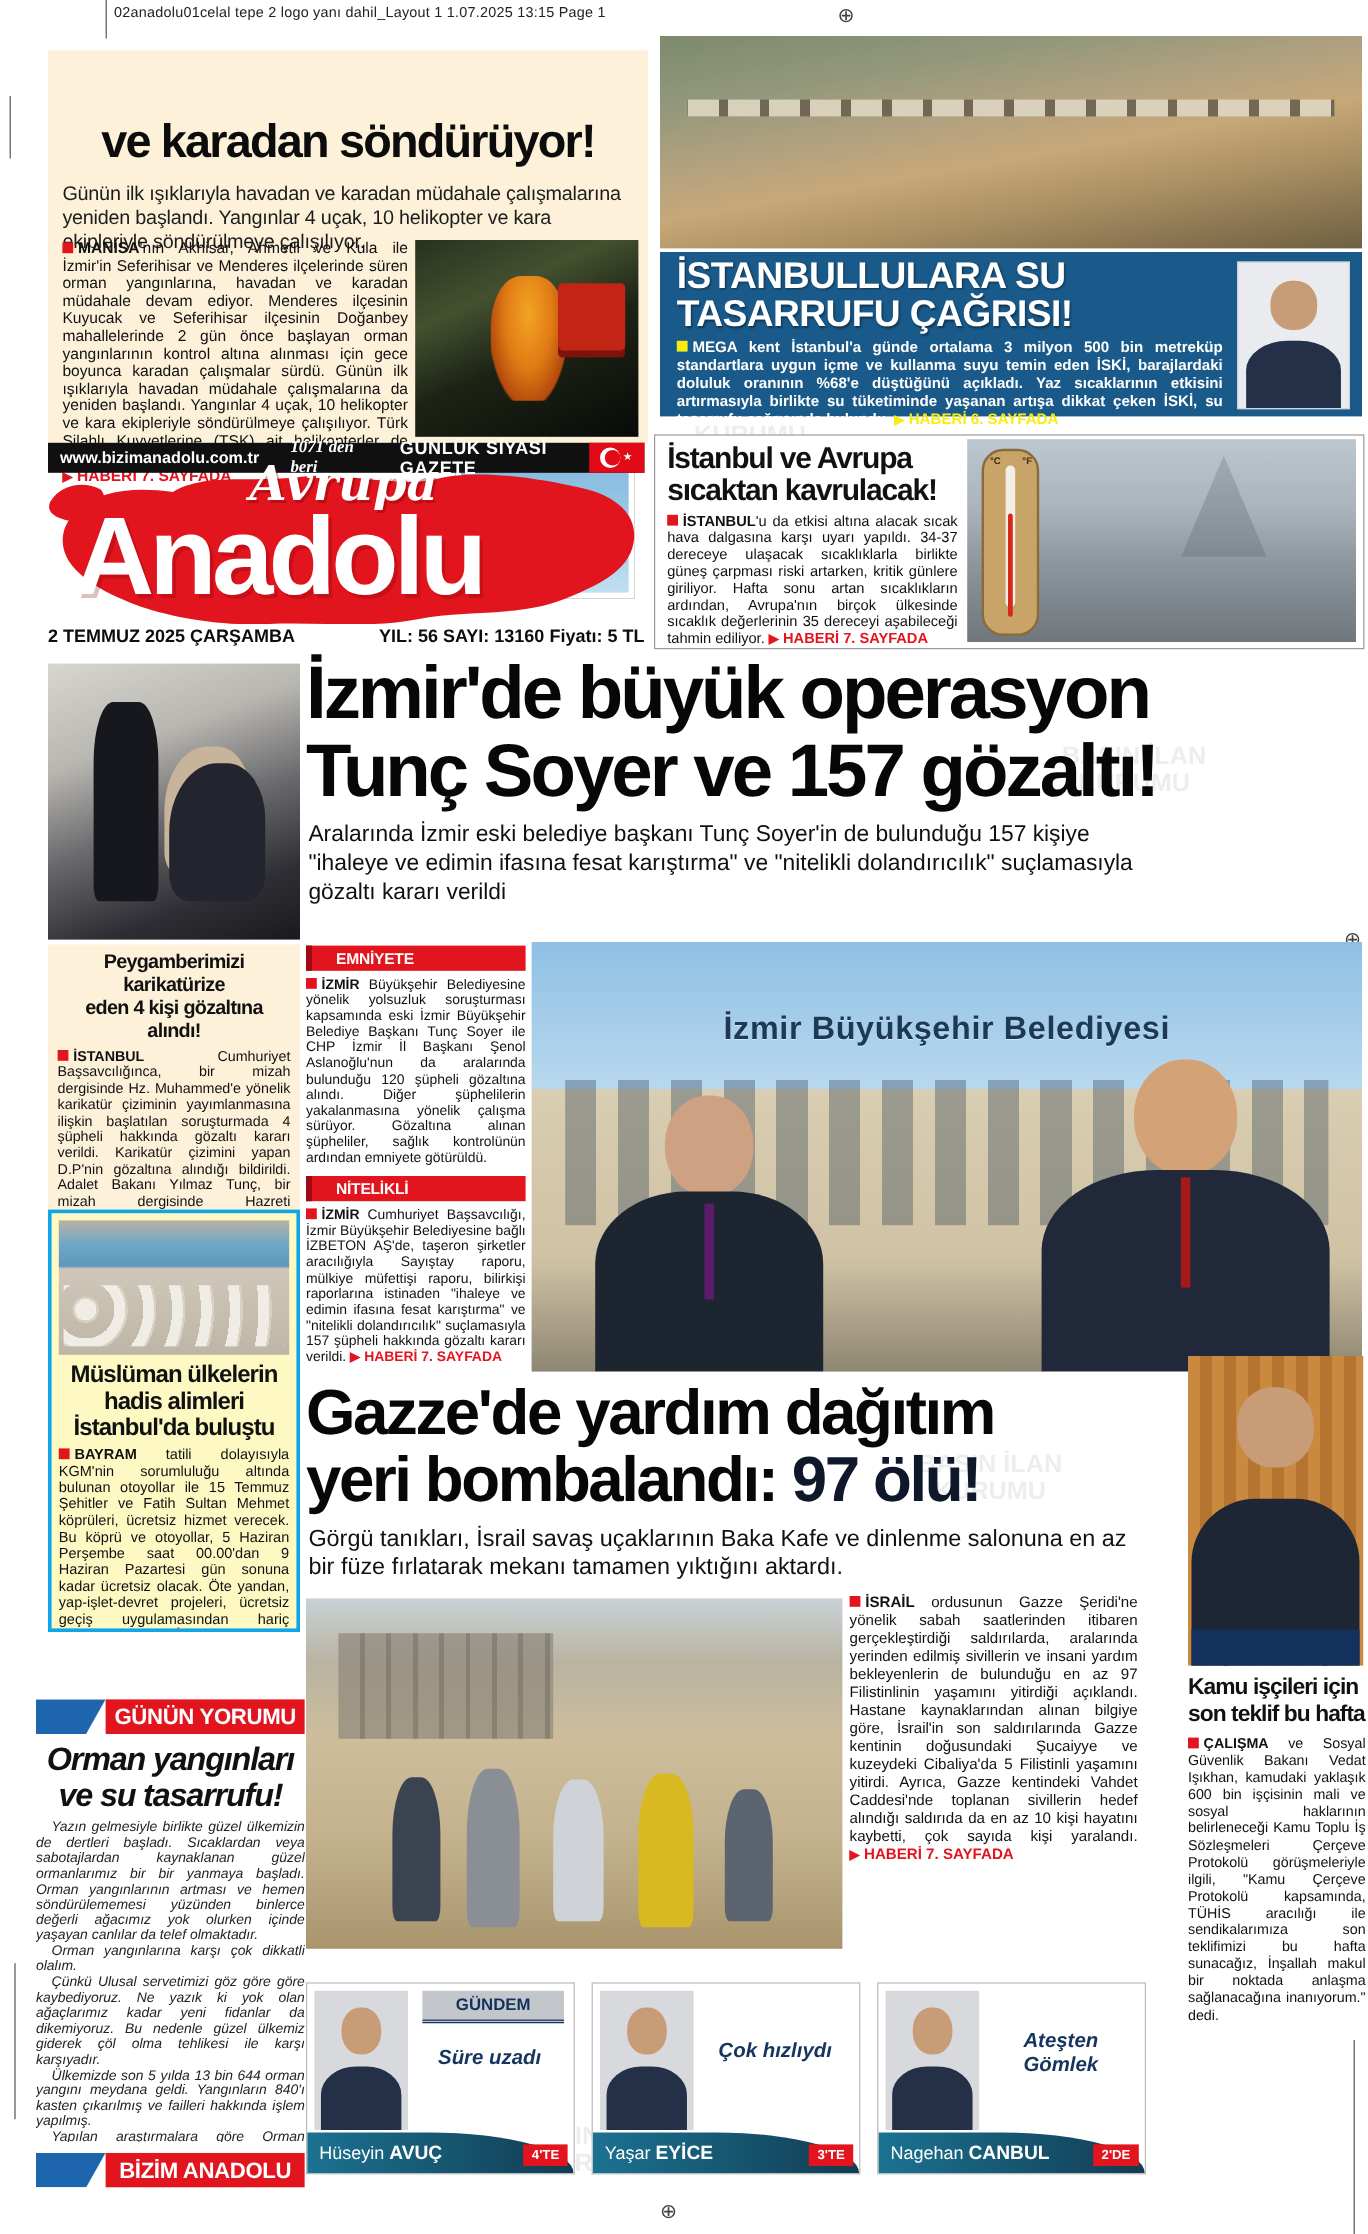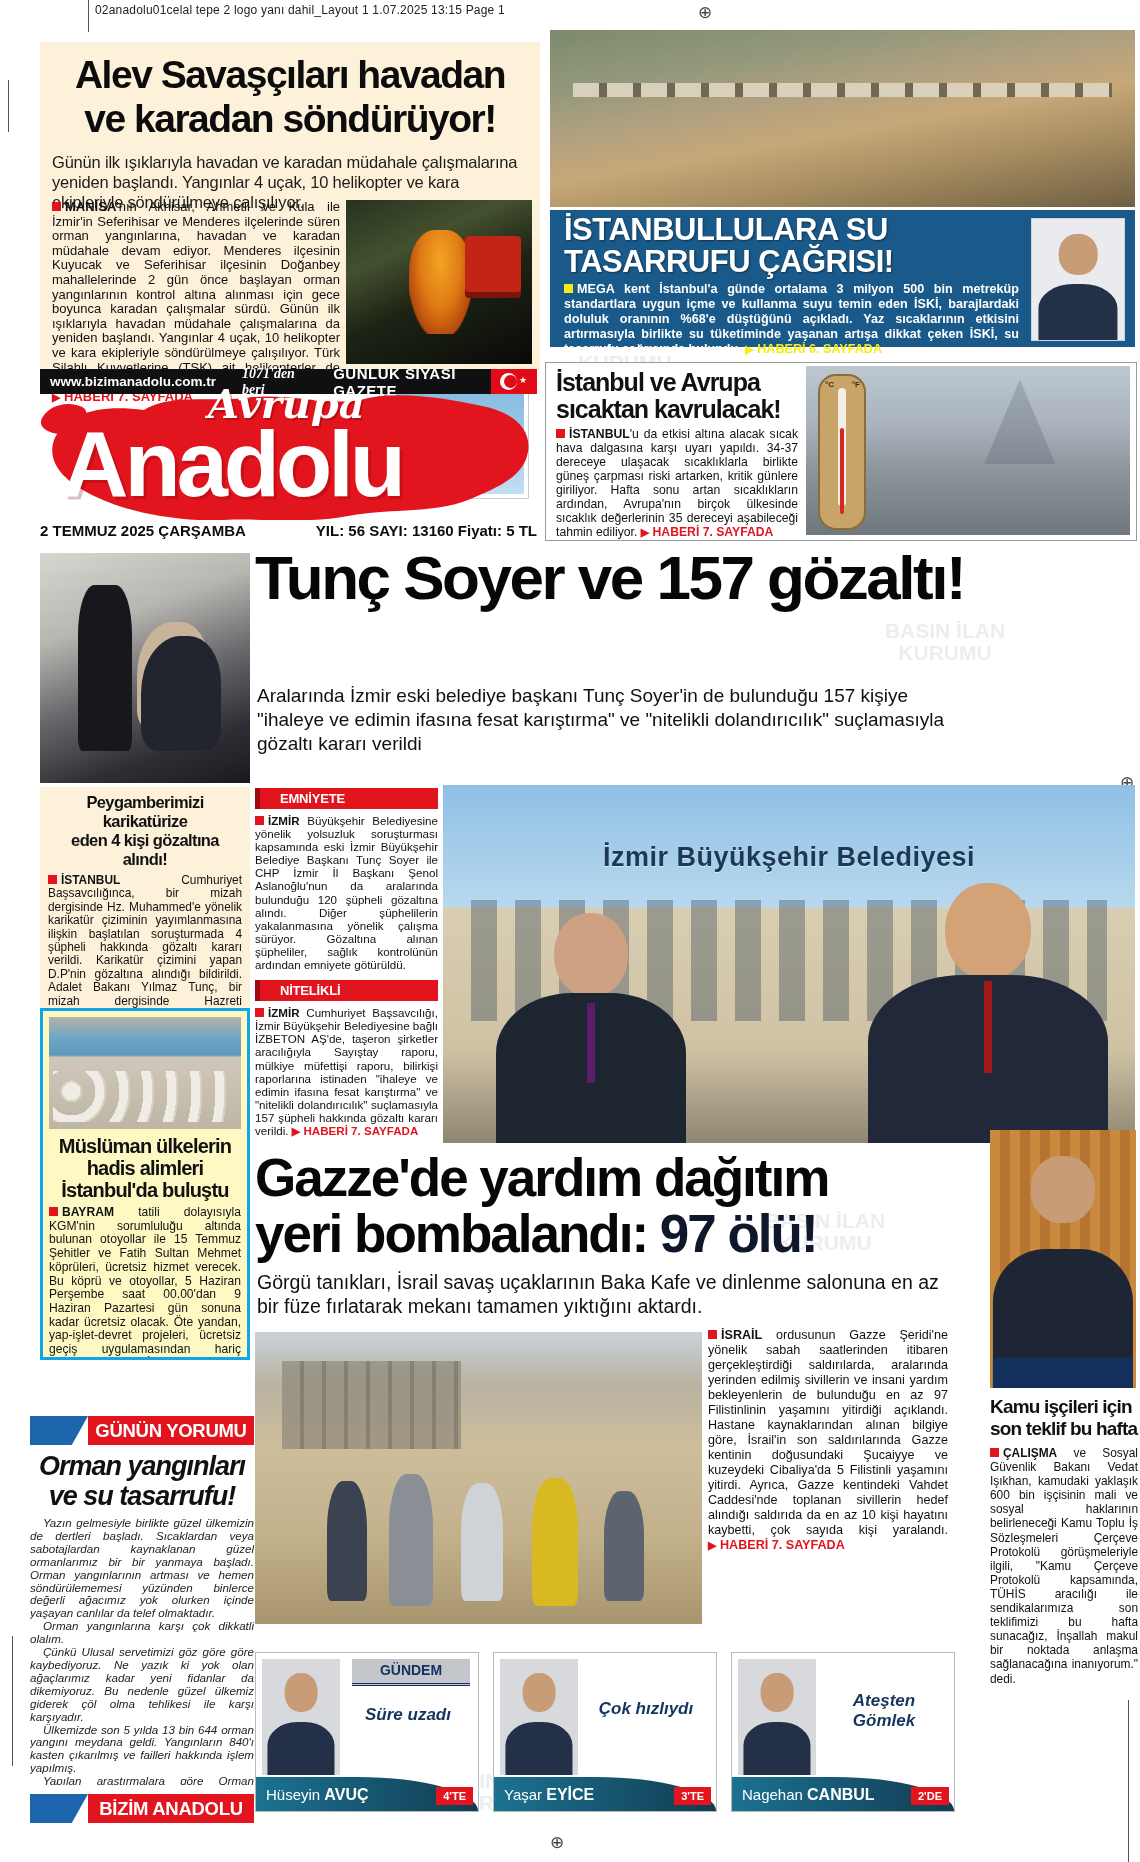--- a/index.html
+++ b/index.html
@@ -196,21 +196,20 @@
   <div class="abs cropline" style="left:1128px;top:1700px;width:1px;height:162px;"></div>
 
   <div class="wm" style="left:140px;top:330px;">BASIN İLAN KURUMU</div>
   <div class="wm" style="left:560px;top:330px;">BASIN İLAN KURUMU</div>
   <div class="wm" style="left:880px;top:620px;">BASIN İLAN KURUMU</div>
   <div class="wm" style="left:110px;top:920px;">BASIN İLAN KURUMU</div>
   <div class="wm" style="left:760px;top:1210px;">BASIN İLAN KURUMU</div>
   <div class="wm" style="left:430px;top:1770px;">BASIN İLAN KURUMU</div>
 
   <div class="abs fireblock">
-    <div class="abs fire-h" style="top:12px;">Alev Savaşçıları havadan</div>
     <div class="abs fire-h" style="top:56px;">ve karadan söndürüyor!</div>
     <div class="abs fire-lede">Günün ilk ışıklarıyla havadan ve karadan müdahale çalışmalarına yeniden başlandı. Yangınlar 4 uçak, 10 helikopter ve kara ekipleriyle söndürülmeye çalışılıyor.</div>
     <div class="abs fire-body">
       <div class="ph-firefighter"></div>
       <div class="ph-heli">
         <svg class="heli-svg" width="80" height="40" viewBox="0 0 80 40">
           <line x1="6" y1="6" x2="66" y2="6" stroke="#333" stroke-width="2"></line>
           <ellipse cx="34" cy="18" rx="18" ry="9" fill="#e8c41a" stroke="#555"></ellipse>
           <rect x="50" y="14" width="20" height="5" fill="#c22415"></rect>
           <line x1="34" y1="27" x2="34" y2="38" stroke="#444" stroke-width="2"></line>
@@ -266,20 +265,21 @@
       <div class="thermo">
         <span class="tl c">°C</span>
         <span class="tl f">°F</span>
         <div class="tube"></div>
           <div class="merc"></div>
       </div>
     </div>
   </div>
 
   <div class="abs main-h">
+    <div>İzmir'de büyük operasyon</div>
     <div>Tunç Soyer ve 157 gözaltı!</div>
   </div>
   <div class="abs main-deck">Aralarında İzmir eski belediye başkanı Tunç Soyer'in de bulunduğu 157 kişiye "ihaleye ve edimin ifasına fesat karıştırma" ve "nitelikli dolandırıcılık" suçlamasıyla gözaltı kararı verildi</div>
 
   <div class="abs ph-arrest"></div>
   <div class="abs cartoonbox">
     <div class="cartoon-h">
       <div>Peygamberimizi karikatürize</div>
         <div>eden 4 kişi gözaltına alındı!</div>
     </div>

